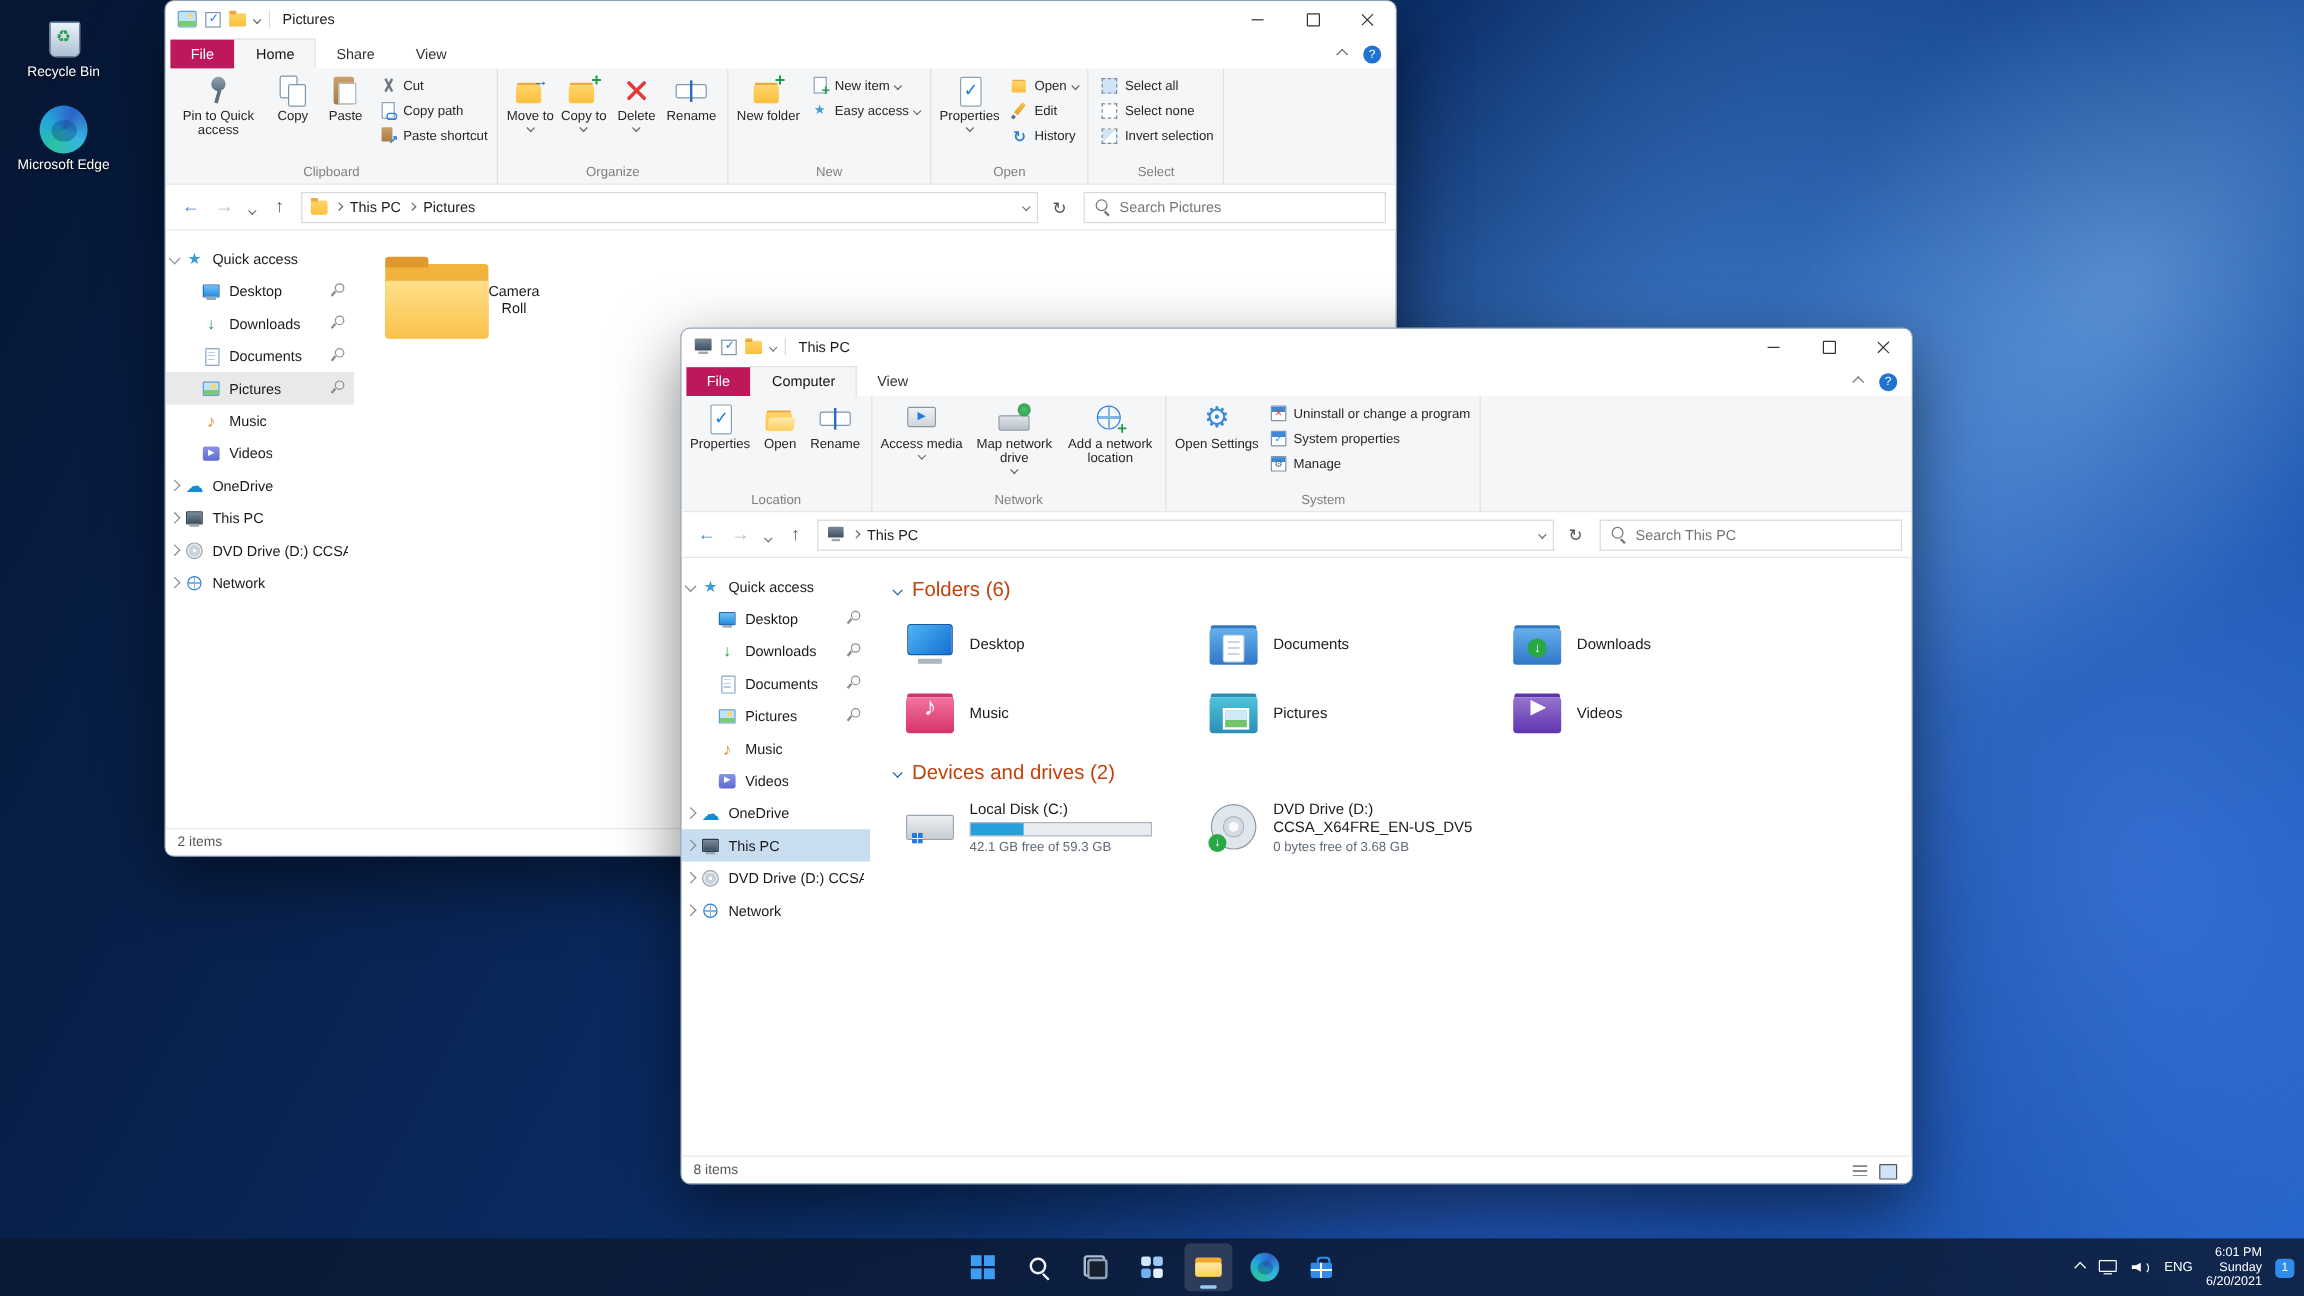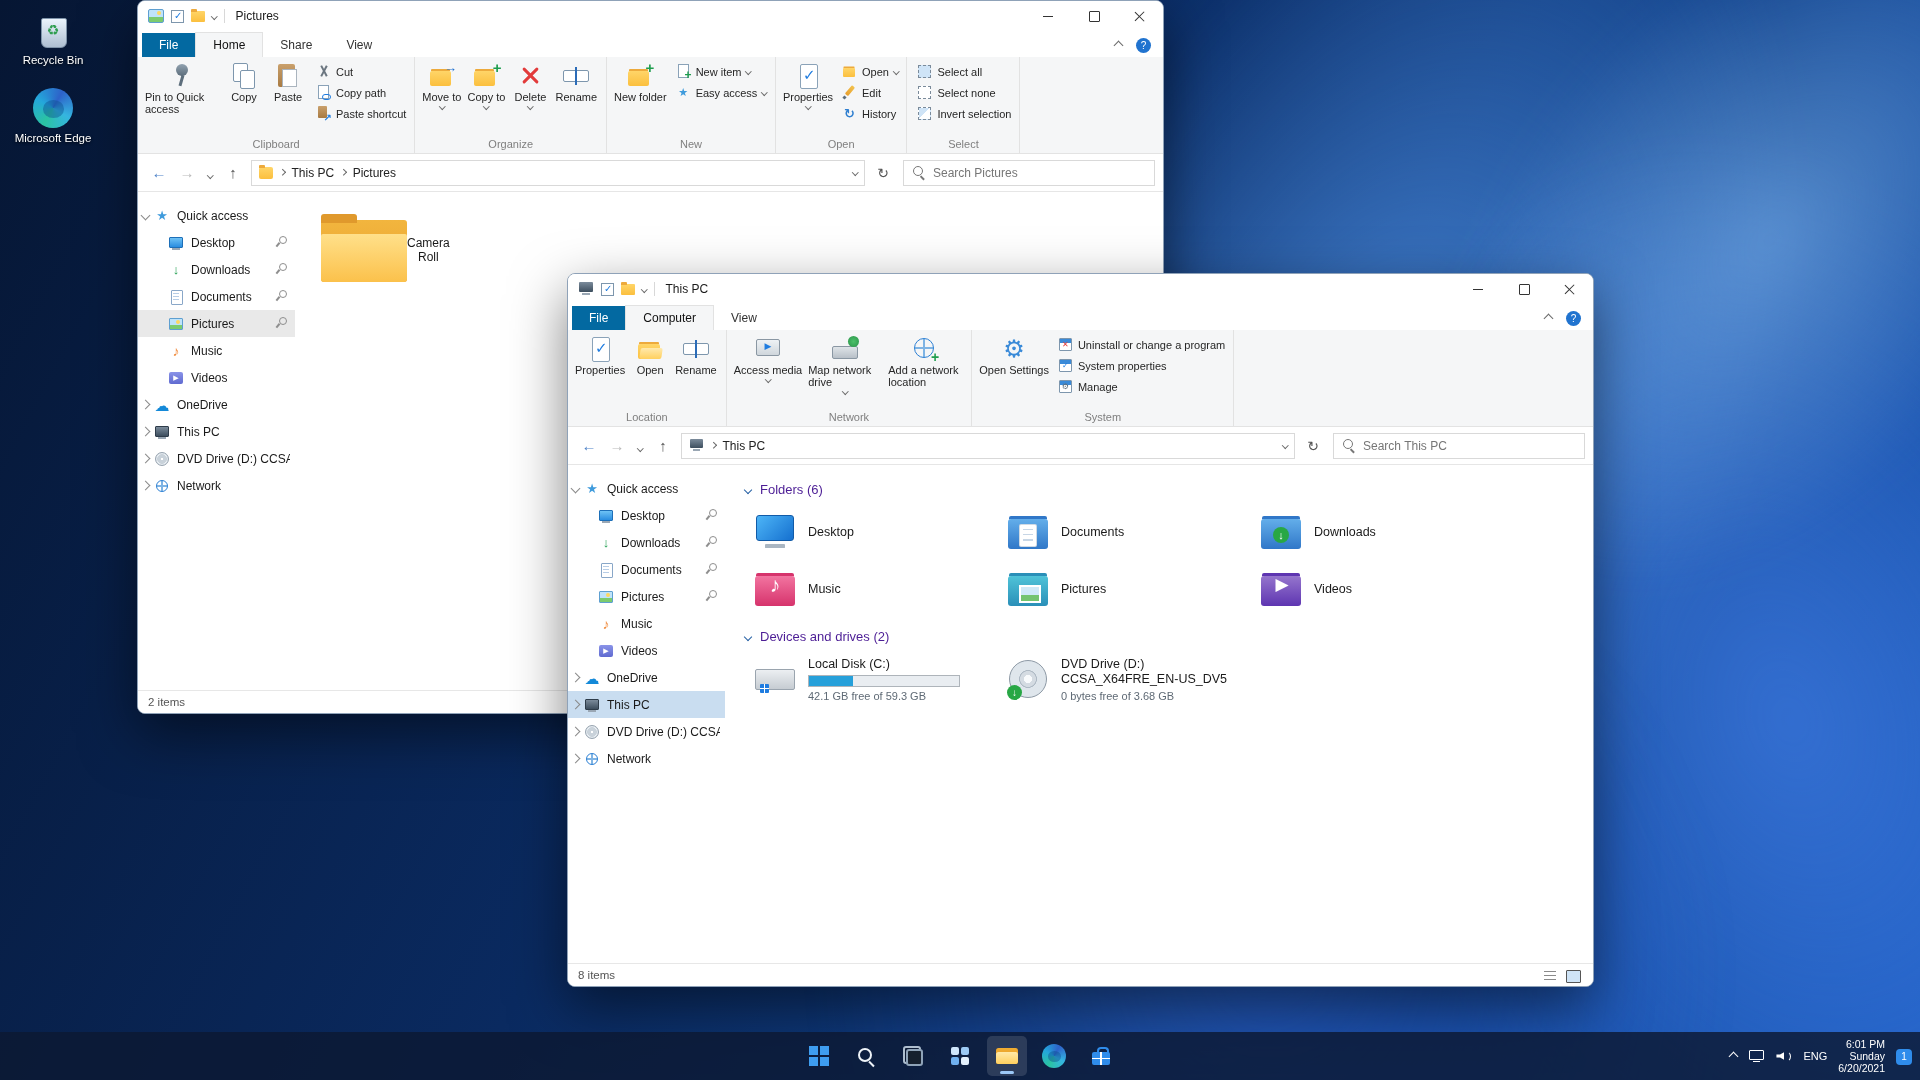--- a/index.html
+++ b/index.html
@@ -51,32 +51,32 @@
   .qat-folder-icon::before{content:"";position:absolute;top:-2px;left:0;width:6px;height:3px;background:#edaa3c;border-radius:1px 1px 0 0}
   .app-pictures-icon{width:16px;height:14px;position:relative}
   .app-pictures-icon::before{content:"";position:absolute;inset:0;background:linear-gradient(#bfe3fa 0 60%,#7ccb6e 60%);border:1px solid #5e9fd0;border-radius:2px}
   .app-pictures-icon::after{content:"";position:absolute;width:4px;height:4px;border-radius:50%;background:#ffd75e;top:2px;right:3px}
   .app-pc-icon{width:16px;height:14px;position:relative}
   .app-pc-icon::before{content:"";position:absolute;inset:0 1px 4px 1px;background:linear-gradient(#7b8b9b,#3d4e5e);border-radius:1px}
   .app-pc-icon::after{content:"";position:absolute;left:4px;right:4px;bottom:1px;height:2px;background:#9aa7b4}
   
   .tabs{height:26px;display:flex;align-items:flex-end;background:#fff;padding-left:4px;flex:none;position:relative}
   .tab{border:none;background:none;font-size:12px;color:#333;padding:5px 17px;line-height:14px}
-  .tab.tab-file{background:#0369a1;color:#fff}
+  .tab.tab-file{background:#be185d;color:#fff}
   .tab.tab-active{background:#f5f6f7;border:1px solid #e2e2e2;border-bottom:none;color:#111}
   .tabs-right{position:absolute;right:12px;top:7px;display:flex;gap:14px;align-items:center}
   .help-icon{width:15px;height:15px;border-radius:50%;background:#2073cf;position:relative}
   .help-icon::before{content:"?";position:absolute;inset:0;color:#fff;font-size:10px;line-height:15px;text-align:center}
   
   .ribbon{display:flex;background:#f5f6f7;border-bottom:1px solid #e3e3e3;flex:none;height:97px}
   .rgroup{display:flex;flex-direction:column;border-right:1px solid #e2e2e2;padding:3px 4px 0}
   .rbody{display:flex;align-items:flex-start;flex:1}
   .rbigs{display:flex;height:100%}
   .rbig{display:flex;flex-direction:column;align-items:center;min-width:44px;max-width:80px;padding:2px 3px;border:none;background:none;gap:1px}
-  .rlabel{font-size:11px;line-height:12px;text-align:left;color:#262626}
+  .rlabel{font-size:11px;line-height:12px;text-align:center;color:#262626}
   .rsmalls{display:flex;flex-direction:column;padding-top:3px;gap:4px;margin-left:2px}
   .rsmall{display:flex;align-items:center;gap:5px;font-size:11px;color:#262626;border:none;background:none;height:17px;padding:0 4px;white-space:nowrap}
   .rglabel{font-size:11px;color:#7f7f7f;text-align:center;padding:2px 0 3px;margin-top:auto}
   
   .navbar{height:38px;display:flex;align-items:center;padding:0 8px;gap:2px;border-bottom:1px solid #e6e6e6;background:#fff;flex:none}
   .navbtn{width:26px;height:26px;border:none;background:none;position:relative;color:#555}
   .navbtn::before{font-size:15px;line-height:26px}
   .nav-back::before{content:"←";color:#4d82c8}
   .nav-fwd::before{content:"→";color:#b9b9b9}
   .nav-up::before{content:"↑";color:#555}
@@ -119,21 +119,21 @@
   
   .filegrid{display:flex;gap:12px;padding:16px 0 0 26px}
   .ftile{width:112px;display:flex;flex-direction:row;align-items:center}
   .bigfolder{width:86px;height:62px;margin:12px 0 10px}
   .folder-icon{position:relative;background:linear-gradient(180deg,#f2b53e,#e9a430);border-radius:3px}
   .folder-icon::before{content:"";position:absolute;top:-9%;left:0;width:42%;height:14%;background:#e0992c;border-radius:3px 3px 0 0}
   .folder-icon::after{content:"";position:absolute;left:0;right:0;bottom:0;height:78%;background:linear-gradient(180deg,#ffe08a,#fbc14b);border-radius:2px 2px 3px 3px}
   .flabel{font-size:12px;text-align:center}
   
   .pc{padding:10px 10px 0 6px}
-  .sechead{display:flex;align-items:center;gap:9px;padding:7px 0 6px 14px;font-size:13px;color:#4c1d95}
+  .sechead{display:flex;align-items:center;gap:9px;padding:7px 0 6px 14px;font-size:17px;color:#c2410c}
   .sechead .chev{border-color:#2660a4;width:6px;height:6px}
   .tilegrid{display:grid;grid-template-columns:repeat(3,253px);row-gap:3px;padding:2px 0 6px 16px}
   .ptile{display:flex;align-items:center;gap:11px;height:54px;padding:4px 6px}
   .ptlabel{font-size:12.5px;line-height:15px}
   .drive .ptlabel{max-width:168px}
   .dinfo{display:flex;flex-direction:column;gap:3px}
   .dbar{width:152px;height:12px;border:1px solid #aeb4ba;background:#e9edf1}
   .dfill{display:block;height:100%;background:#26a0da}
   .ddetail{font-size:11px;color:#5f6a75}
   

